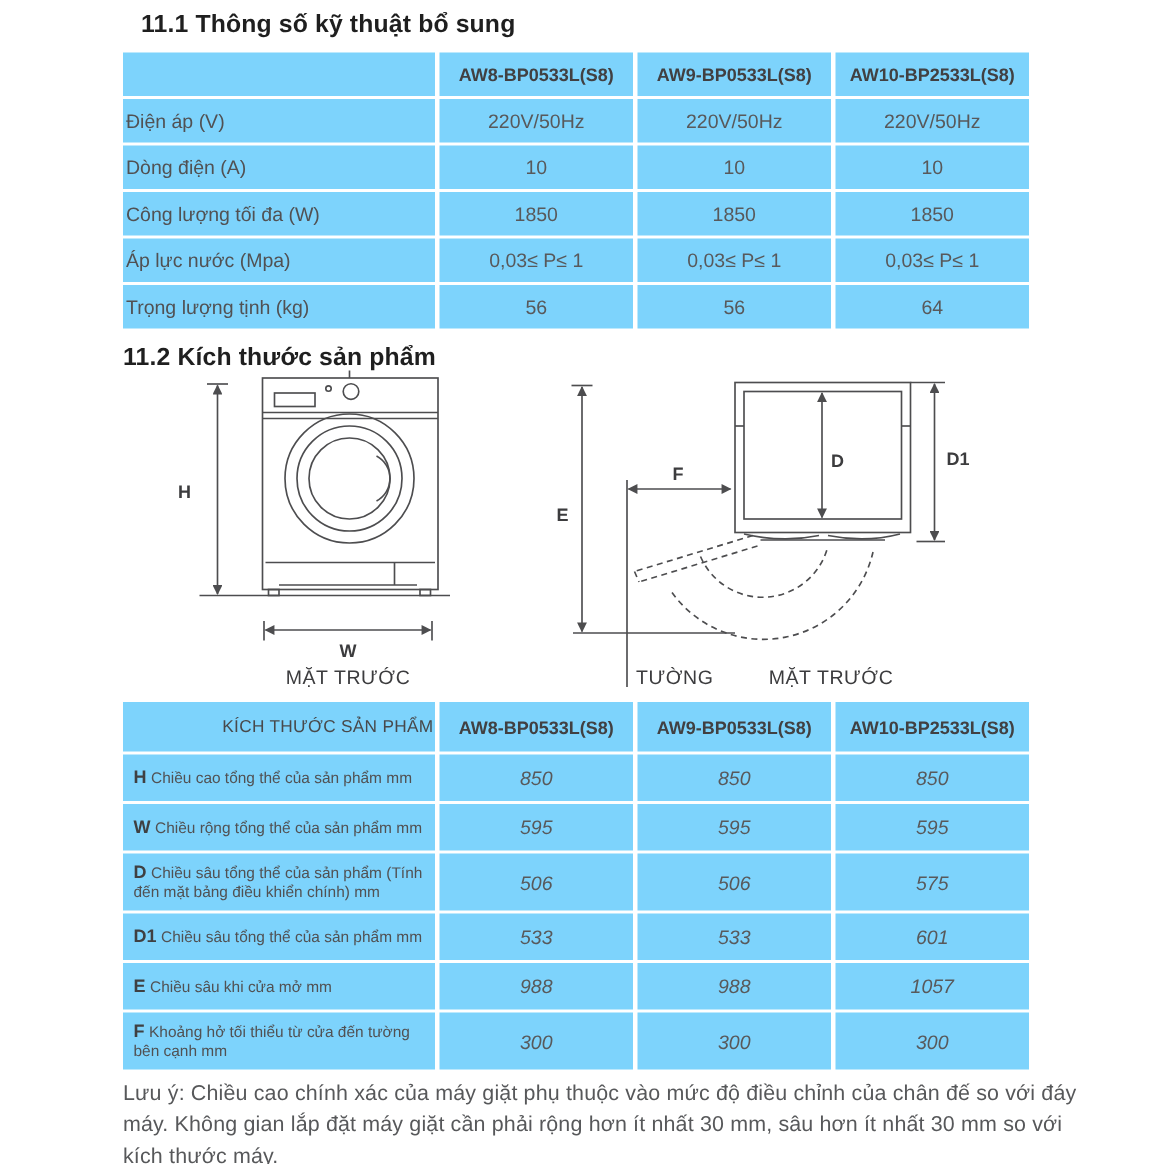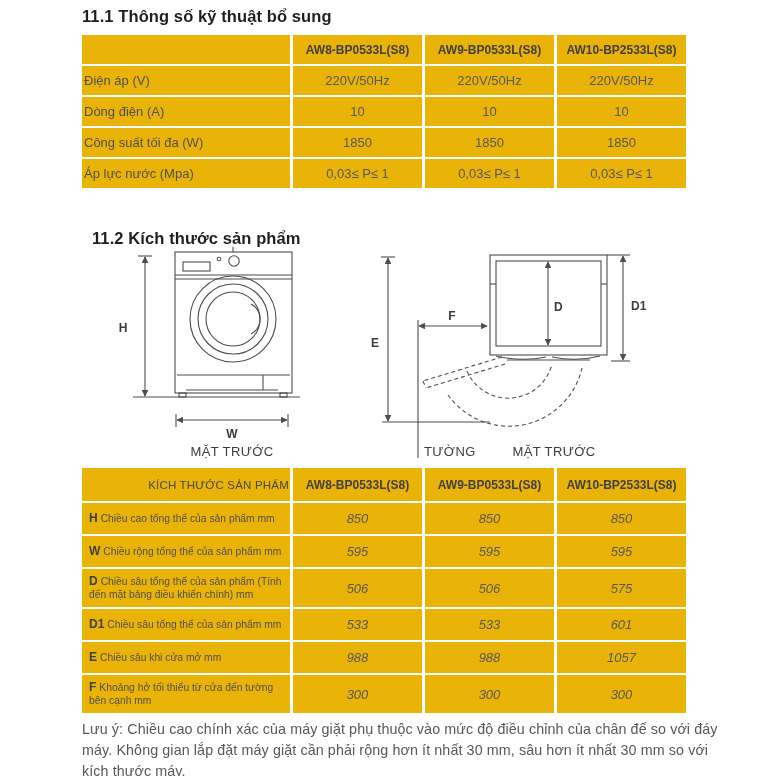--- a/index.html
+++ b/index.html
@@ -7,21 +7,21 @@
     width:776px;height:776px;background:#ffffff;position:relative;overflow:hidden;
     font-family:"Liberation Sans","DejaVu Sans",sans-serif;
     -webkit-font-smoothing:antialiased;
   }
   .abs{position:absolute;}
   .sec-title{
     font-size:16.5px;font-weight:bold;color:#1f1f1f;letter-spacing:.1px;margin:0;
   }
   
   table{border-collapse:separate;border-spacing:3px 2px;table-layout:fixed;}
-  td,th{background:#eab308;vertical-align:middle;overflow:hidden;}
+  td,th{background:#7dd3fc;vertical-align:middle;overflow:hidden;}
   .t1 col.c-lbl{width:208px}
   .t1 col.c-val{width:129px}
   .t2 col.c-lbl{width:208px}
   .t2 col.c-val{width:129px}
   th.model{
     font-size:12px;font-weight:bold;color:#414042;text-align:center;height:24px;
   }
   .t1 td.lbl{
     font-size:13px;color:#515153;padding-left:2px;height:27px;
   }
@@ -44,21 +44,21 @@
     font-size:14.3px;color:#57585a;line-height:21px;letter-spacing:.1px;
   }
   
   svg text{font-family:"Liberation Sans","DejaVu Sans",sans-serif;fill:#3c3c3e;}
   .dimL{font-size:12px;font-weight:bold;}
   .capL{font-size:13px;letter-spacing:.4px;}
 </style>
 </head>
 <body>
 
-<h2 class="abs sec-title" style="left:82px;top:7px;">11.1 Thông số kỹ thuật bổ sung</h2>
+<h2 class="abs sec-title" style="left:94px;top:7px;">11.1 Thông số kỹ thuật bổ sung</h2>
 
 <table class="t1 abs" style="left:79px;top:33px;">
   <colgroup>
       <col class="c-lbl">
       <col class="c-val">
       <col class="c-val">
       <col class="c-val">
     </colgroup>
   <tbody>
       <tr>
@@ -73,35 +73,41 @@
     <td class="val">220V/50Hz</td>
     <td class="val">220V/50Hz</td>
   </tr>
   <tr>
     <td class="lbl">Dòng điện (A)</td>
     <td class="val">10</td>
     <td class="val">10</td>
     <td class="val">10</td>
   </tr>
   <tr>
-    <td class="lbl">Công suất tối đa (W)</td>
+    <td class="lbl">Công lượng tối đa (W)</td>
     <td class="val">1850</td>
     <td class="val">1850</td>
     <td class="val">1850</td>
   </tr>
   <tr>
     <td class="lbl">Áp lực nước (Mpa)</td>
     <td class="val">0,03≤ P≤ 1</td>
     <td class="val">0,03≤ P≤ 1</td>
     <td class="val">0,03≤ P≤ 1</td>
   </tr>
+  <tr>
+    <td class="lbl">Trọng lượng tịnh (kg)</td>
+    <td class="val">56</td>
+    <td class="val">56</td>
+    <td class="val">64</td>
+  </tr>
 </tbody>
   </table>
 
-<h2 class="abs sec-title" style="left:92px;top:229px;">11.2 Kích thước sản phẩm</h2>
+<h2 class="abs sec-title" style="left:82px;top:229px;">11.2 Kích thước sản phẩm</h2>
 
 <svg class="abs" style="left:82px;top:246px;" width="634" height="220" viewBox="0 0 634 220">
   <defs>
     <marker id="arr" viewBox="0 0 10 10" refX="9" refY="5" markerWidth="7" markerHeight="6" orient="auto-start-reverse">
       <path d="M0,0 L10,5 L0,10 z" fill="#4d4d4f"></path>
     </marker>
   </defs>
 
   <g stroke="#4d4d4f" stroke-width="1.1" fill="none">
 

